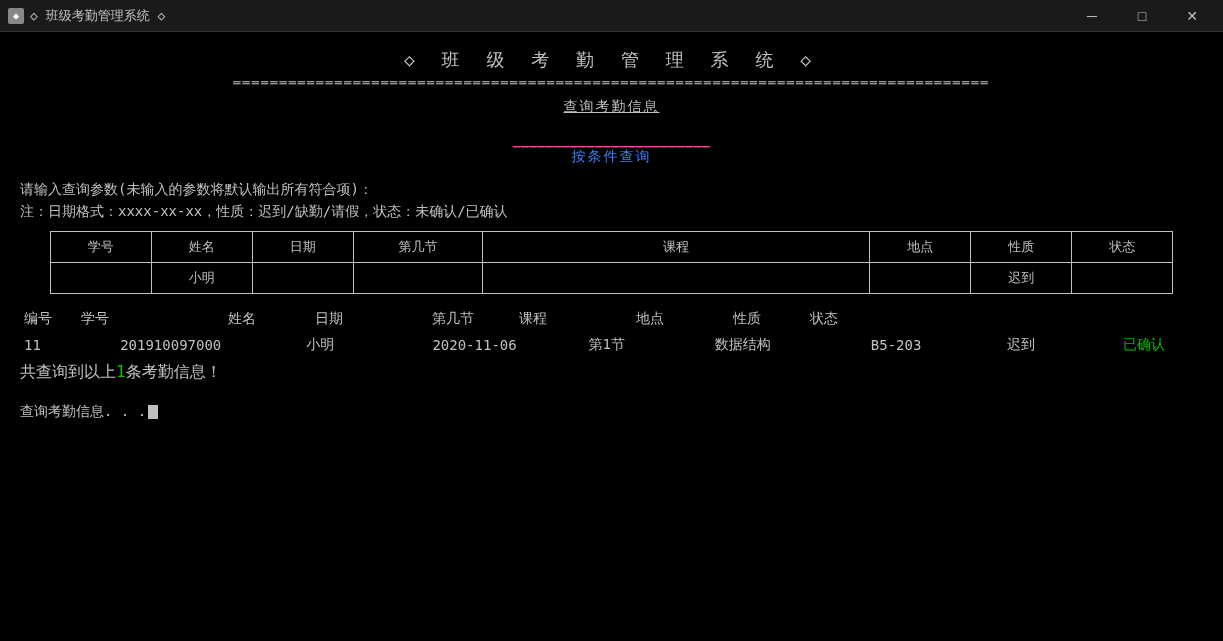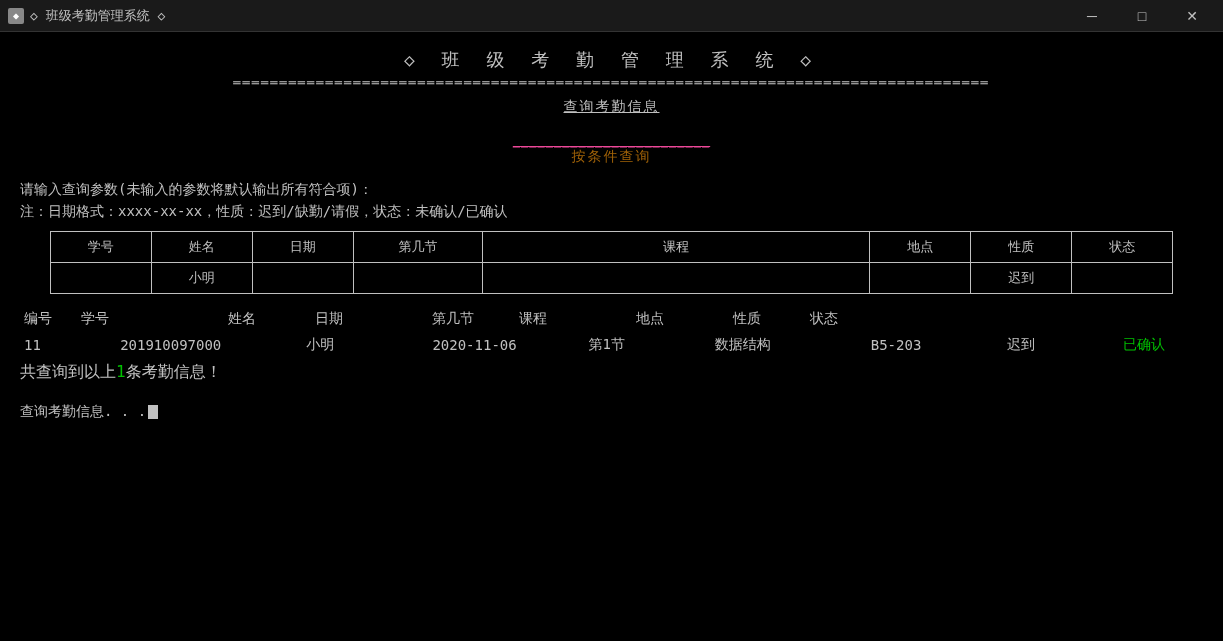--- a/index.html
+++ b/index.html
@@ -119,21 +119,21 @@
 
     .section-title {
       color: #c0c0c0;
       font-size: 14px;
       letter-spacing: 2px;
       text-decoration: underline;
       margin-bottom: 18px;
     }
 
     .section-subtitle {
-      color: #a16207;
+      color: #3b82f6;
       font-size: 14px;
       letter-spacing: 2px;
     }
 
     
     .info-text {
       margin-top: 12px;
       font-size: 14px;
       color: #c0c0c0;
       line-height: 1.6;

